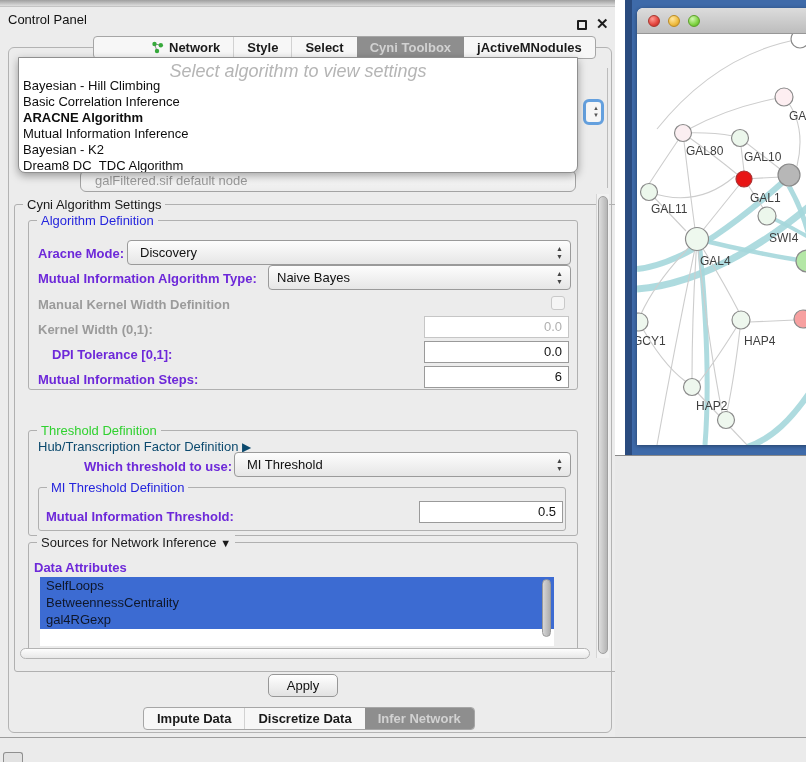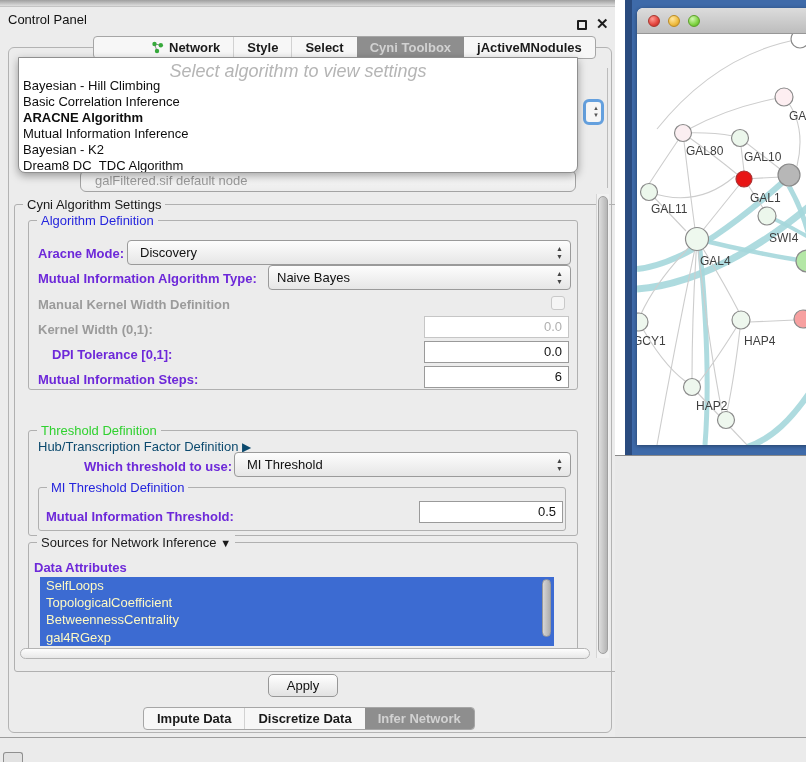--- a/index.html
+++ b/index.html
@@ -54,21 +54,21 @@
 
   .combo { background:linear-gradient(#fdfdfd,#e6e6e6); border:1px solid #9a9a9a; border-radius:4px; font-size:13px; color:#111; display:flex; align-items:center; padding-left:12px; }
   .combo .combo-arrows { position:absolute; right:7px; top:4px; font-size:7px; line-height:8px; color:#444; text-align:center; }
 
   .tfield { background:#ffffff; border:1px solid #9a9a9a; font-size:13px; color:#111; text-align:right; padding:2px 6px 0 6px; }
   .tfield.disabled { border-color:#c6c6c6; color:#b0b0b0; }
 
   .checkbox { width:14px; height:14px; border:1px solid #c9c9c9; border-radius:3px; background:#f5f5f5; }
 
   #attr-list { left:40px; top:577px; width:514px; height:69px; background:#fff; overflow:hidden; list-style:none; }
-  #attr-list li { background:#3c6bd2; color:#fef9c3; font-size:13px; line-height:17.2px; padding-left:6px; white-space:nowrap; }
+  #attr-list li { background:#3c6bd2; color:#0f172a; font-size:13px; line-height:17.2px; padding-left:6px; white-space:nowrap; }
   #list-vscroll { left:542px; top:579px; width:9px; height:64px; }
   #list-vscroll .thumb { position:absolute; left:0; top:0; width:9px; height:58px; background:linear-gradient(90deg,#d6d6d6,#aeaeae); border:1px solid #9a9a9a; border-radius:5px; }
   #src-hscroll { left:18px; top:648px; width:576px; height:12px; background:#ececec; }
   #src-hscroll .thumb { position:absolute; left:2px; top:0; width:570px; height:11px; background:linear-gradient(#fdfdfd,#e8e8e8); border:1px solid #b4b4b4; border-radius:6px; }
 
   #settings-vscroll { left:596px; top:194px; width:13px; height:464px; background:#f1f1f1; border-left:1px solid #d6d6d6; }
   #settings-vscroll .thumb { position:absolute; left:1px; top:2px; width:10px; height:458px; background:linear-gradient(90deg,#dedede,#b5b5b5); border:1px solid #a0a0a0; border-radius:6px; }
 
   #apply-btn { left:268px; top:674px; width:70px; height:23px; background:linear-gradient(#ffffff,#e2e2e2); border:1px solid #979797; border-radius:5px; font-size:13px; color:#111; text-align:center; line-height:21px; }
 
@@ -194,21 +194,20 @@
     </div>
     <span class="abs flabel" style="left:46px;top:509px;">Mutual Information Threshold:</span>
     <div class="abs tfield" style="left:419px;top:501px;width:144px;height:22px;">0.5</div>
 
     <div id="sources-group" class="abs group">
       <span class="legend"><span>Sources for Network Inference</span> <span style="font-size:11px;">▼</span></span>
     </div>
     <span class="abs flabel" style="left:34px;top:560px;">Data Attributes</span>
     <ul id="attr-list" class="abs">
         <li>SelfLoops</li>
-        <li>TopologicalCoefficient</li>
         <li>BetweennessCentrality</li>
         <li>gal4RGexp</li>
       </ul>
     <div id="list-vscroll" class="abs">
         <div class="thumb"></div>
       </div>
     <div id="src-hscroll" class="abs">
         <div class="thumb"></div>
       </div>
 

